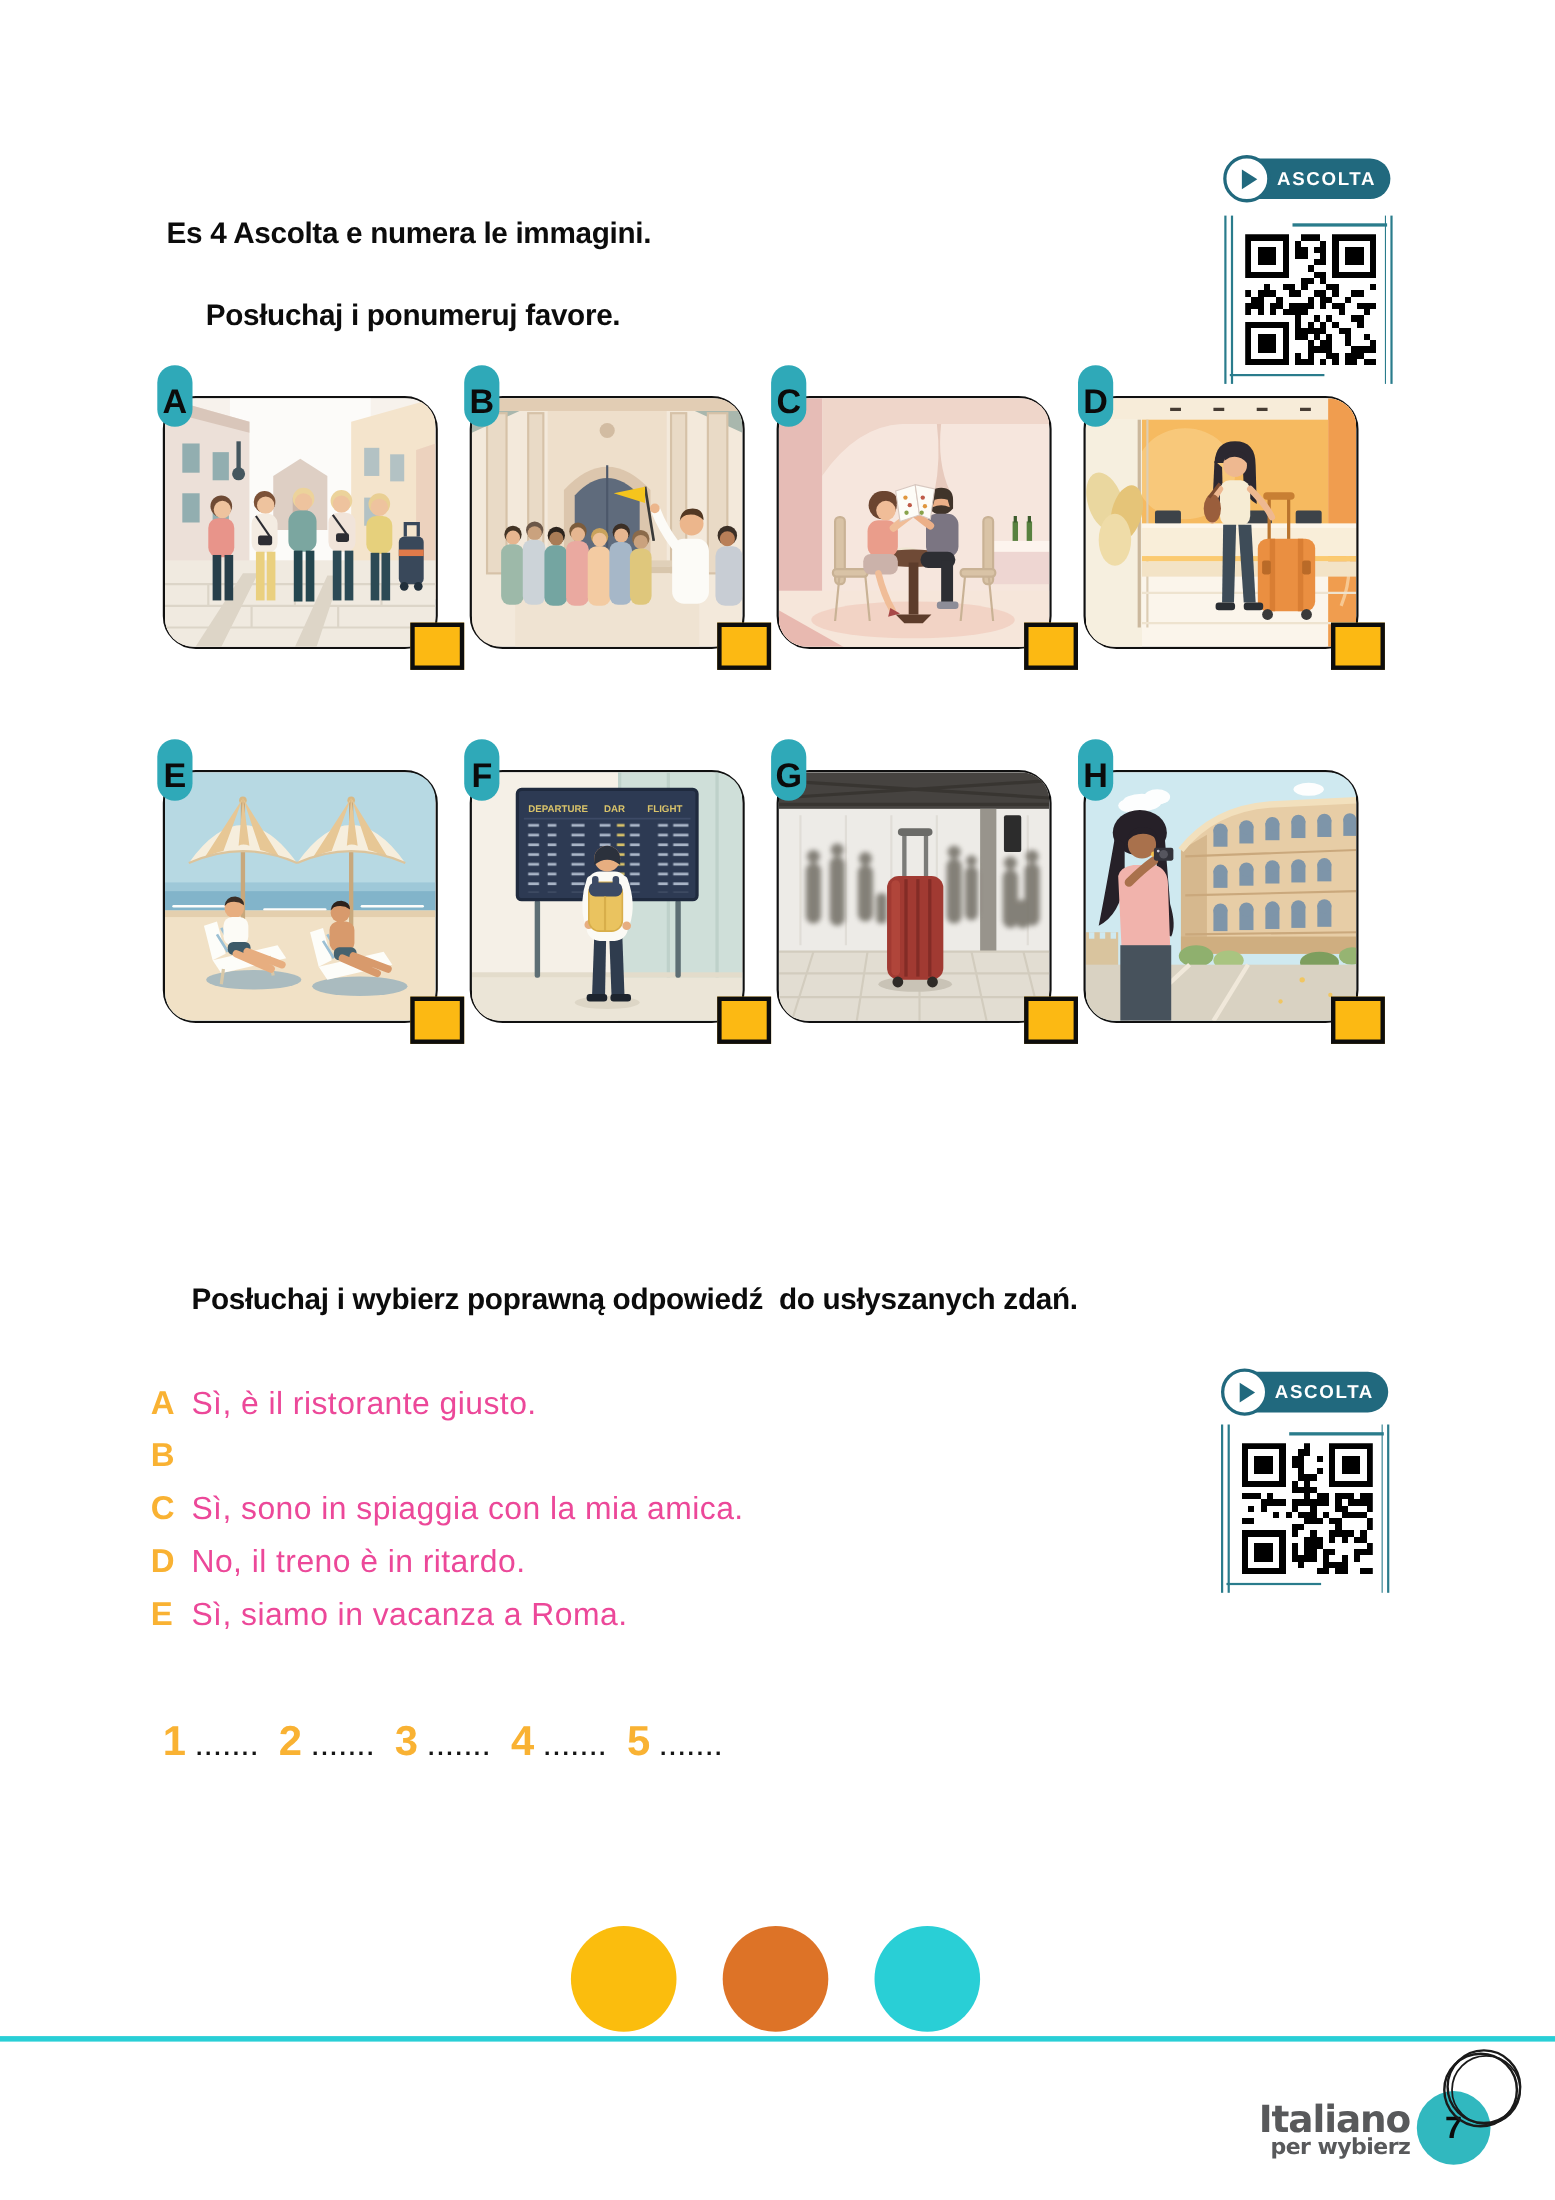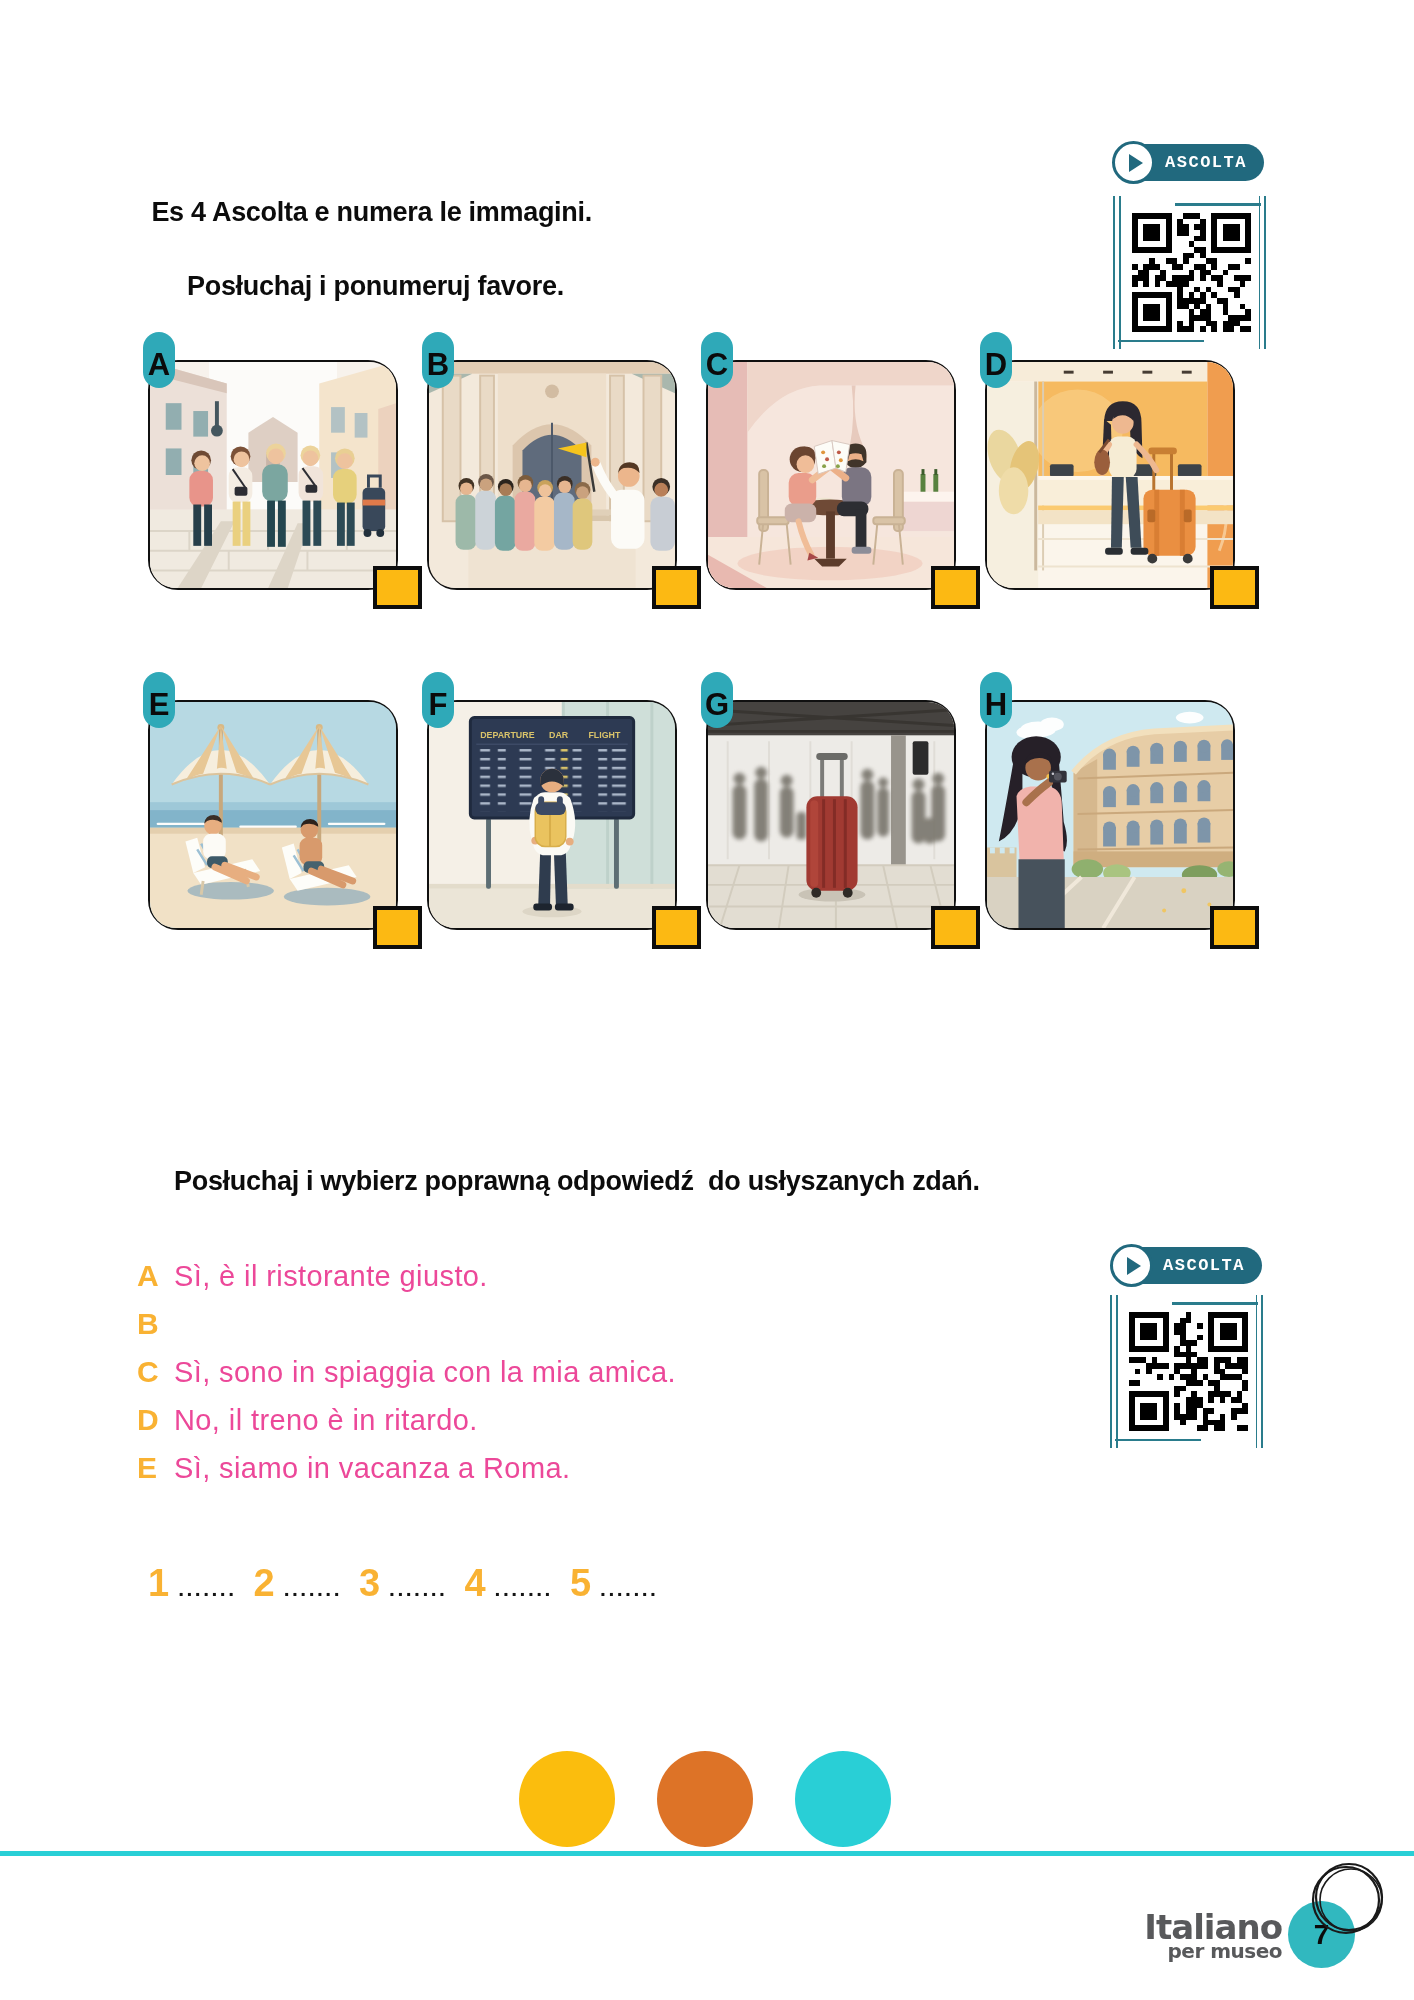--- a/index.html
+++ b/index.html
@@ -12,21 +12,21 @@
   
   .ex-header { position:absolute; font-weight:700; font-size:27px; line-height:37px;
                letter-spacing:-0.3px; color:#0c0c0c; white-space:pre; }
   .ex-header .l2 { display:block; }
   #ex4-header { left:137px; top:157px; }
   #ex4-header .l2 { margin-left:50px; }
   #ex5-header { left:140px; top:1089px; }
   #ex5-header .l2 { margin-left:34px; }
 
   
-  .audio-btn { position:absolute; width:152px; height:43px; cursor:pointer;font-family:Liberation Mono, monospace; }
+  .audio-btn { position:absolute; width:152px; height:43px; cursor:pointer; }
   .audio-btn .pill { position:absolute; left:20px; top:3px; right:0; height:37px;
     background:var(--button_teal,#21697e); border-radius:10px 19px 19px 10px;
     display:flex; align-items:center; justify-content:center; padding-left:16px;
     color:#fff; font-weight:700; font-size:17px; letter-spacing:1.5px; }
   .audio-btn .play { position:absolute; left:0; top:0; width:43px; height:43px;
     background:#fff; border:3px solid var(--button_teal,#21697e); border-radius:50%;
     z-index:2; display:flex; align-items:center; justify-content:center; }
   .audio-btn .tri { width:0; height:0; margin-left:4px;
     border-left:14px solid var(--button_teal,#21697e);
     border-top:9px solid transparent; border-bottom:9px solid transparent; }
@@ -1018,21 +1018,21 @@
 
 <div class="deco-circles">
   <div class="circle" id="circ-yellow"></div>
   <div class="circle" id="circ-orange"></div>
   <div class="circle" id="circ-teal"></div>
 </div>
 
 <div class="footer-rule"></div>
 <div class="brand">
   <div class="l1">Italiano</div>
-  <div class="l2">per museo</div>
+  <div class="l2">per wybierz</div>
 </div>
 <div class="page-dot">
   <span>7</span>
 </div>
 <svg class="scribble" viewBox="0 0 86 86" aria-hidden="true">
   <circle cx="43" cy="41" r="33" fill="none" stroke="#1a1a1a" stroke-width="2.2"></circle>
   <circle cx="40" cy="44" r="33" fill="none" stroke="#1a1a1a" stroke-width="2.2"></circle>
   <circle cx="45" cy="44" r="31" fill="none" stroke="#1a1a1a" stroke-width="1.6"></circle>
 </svg>
 

